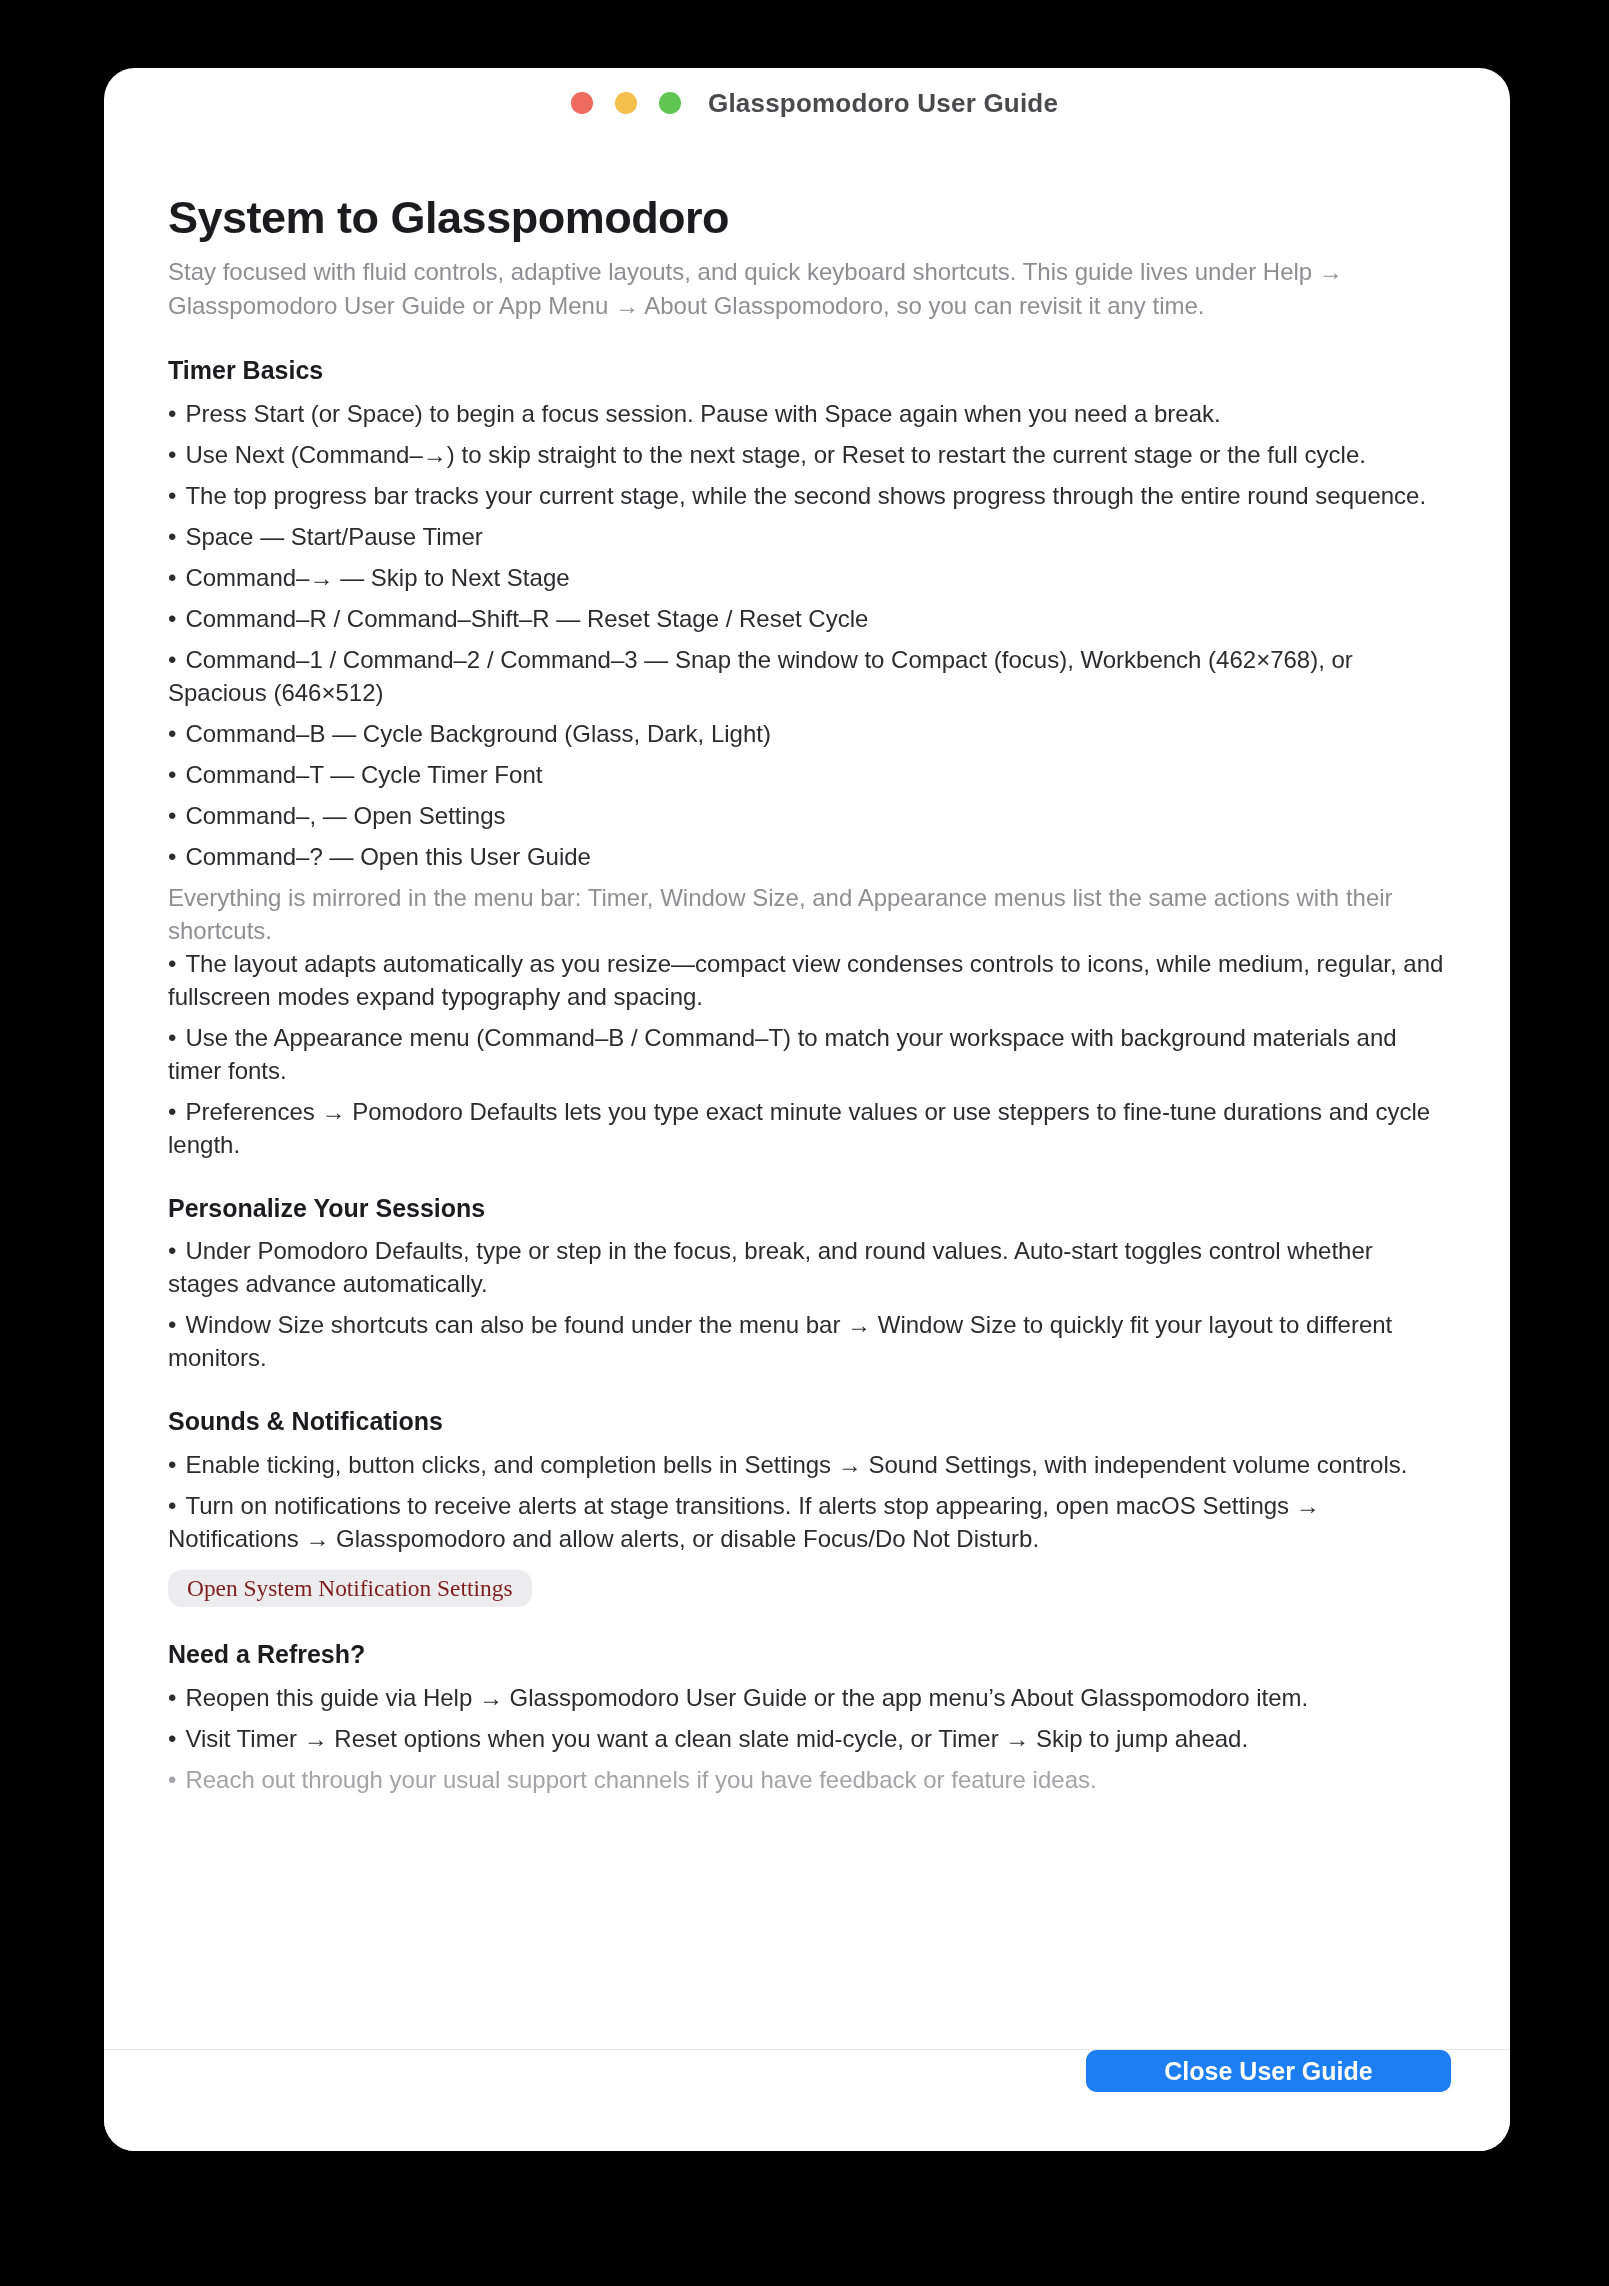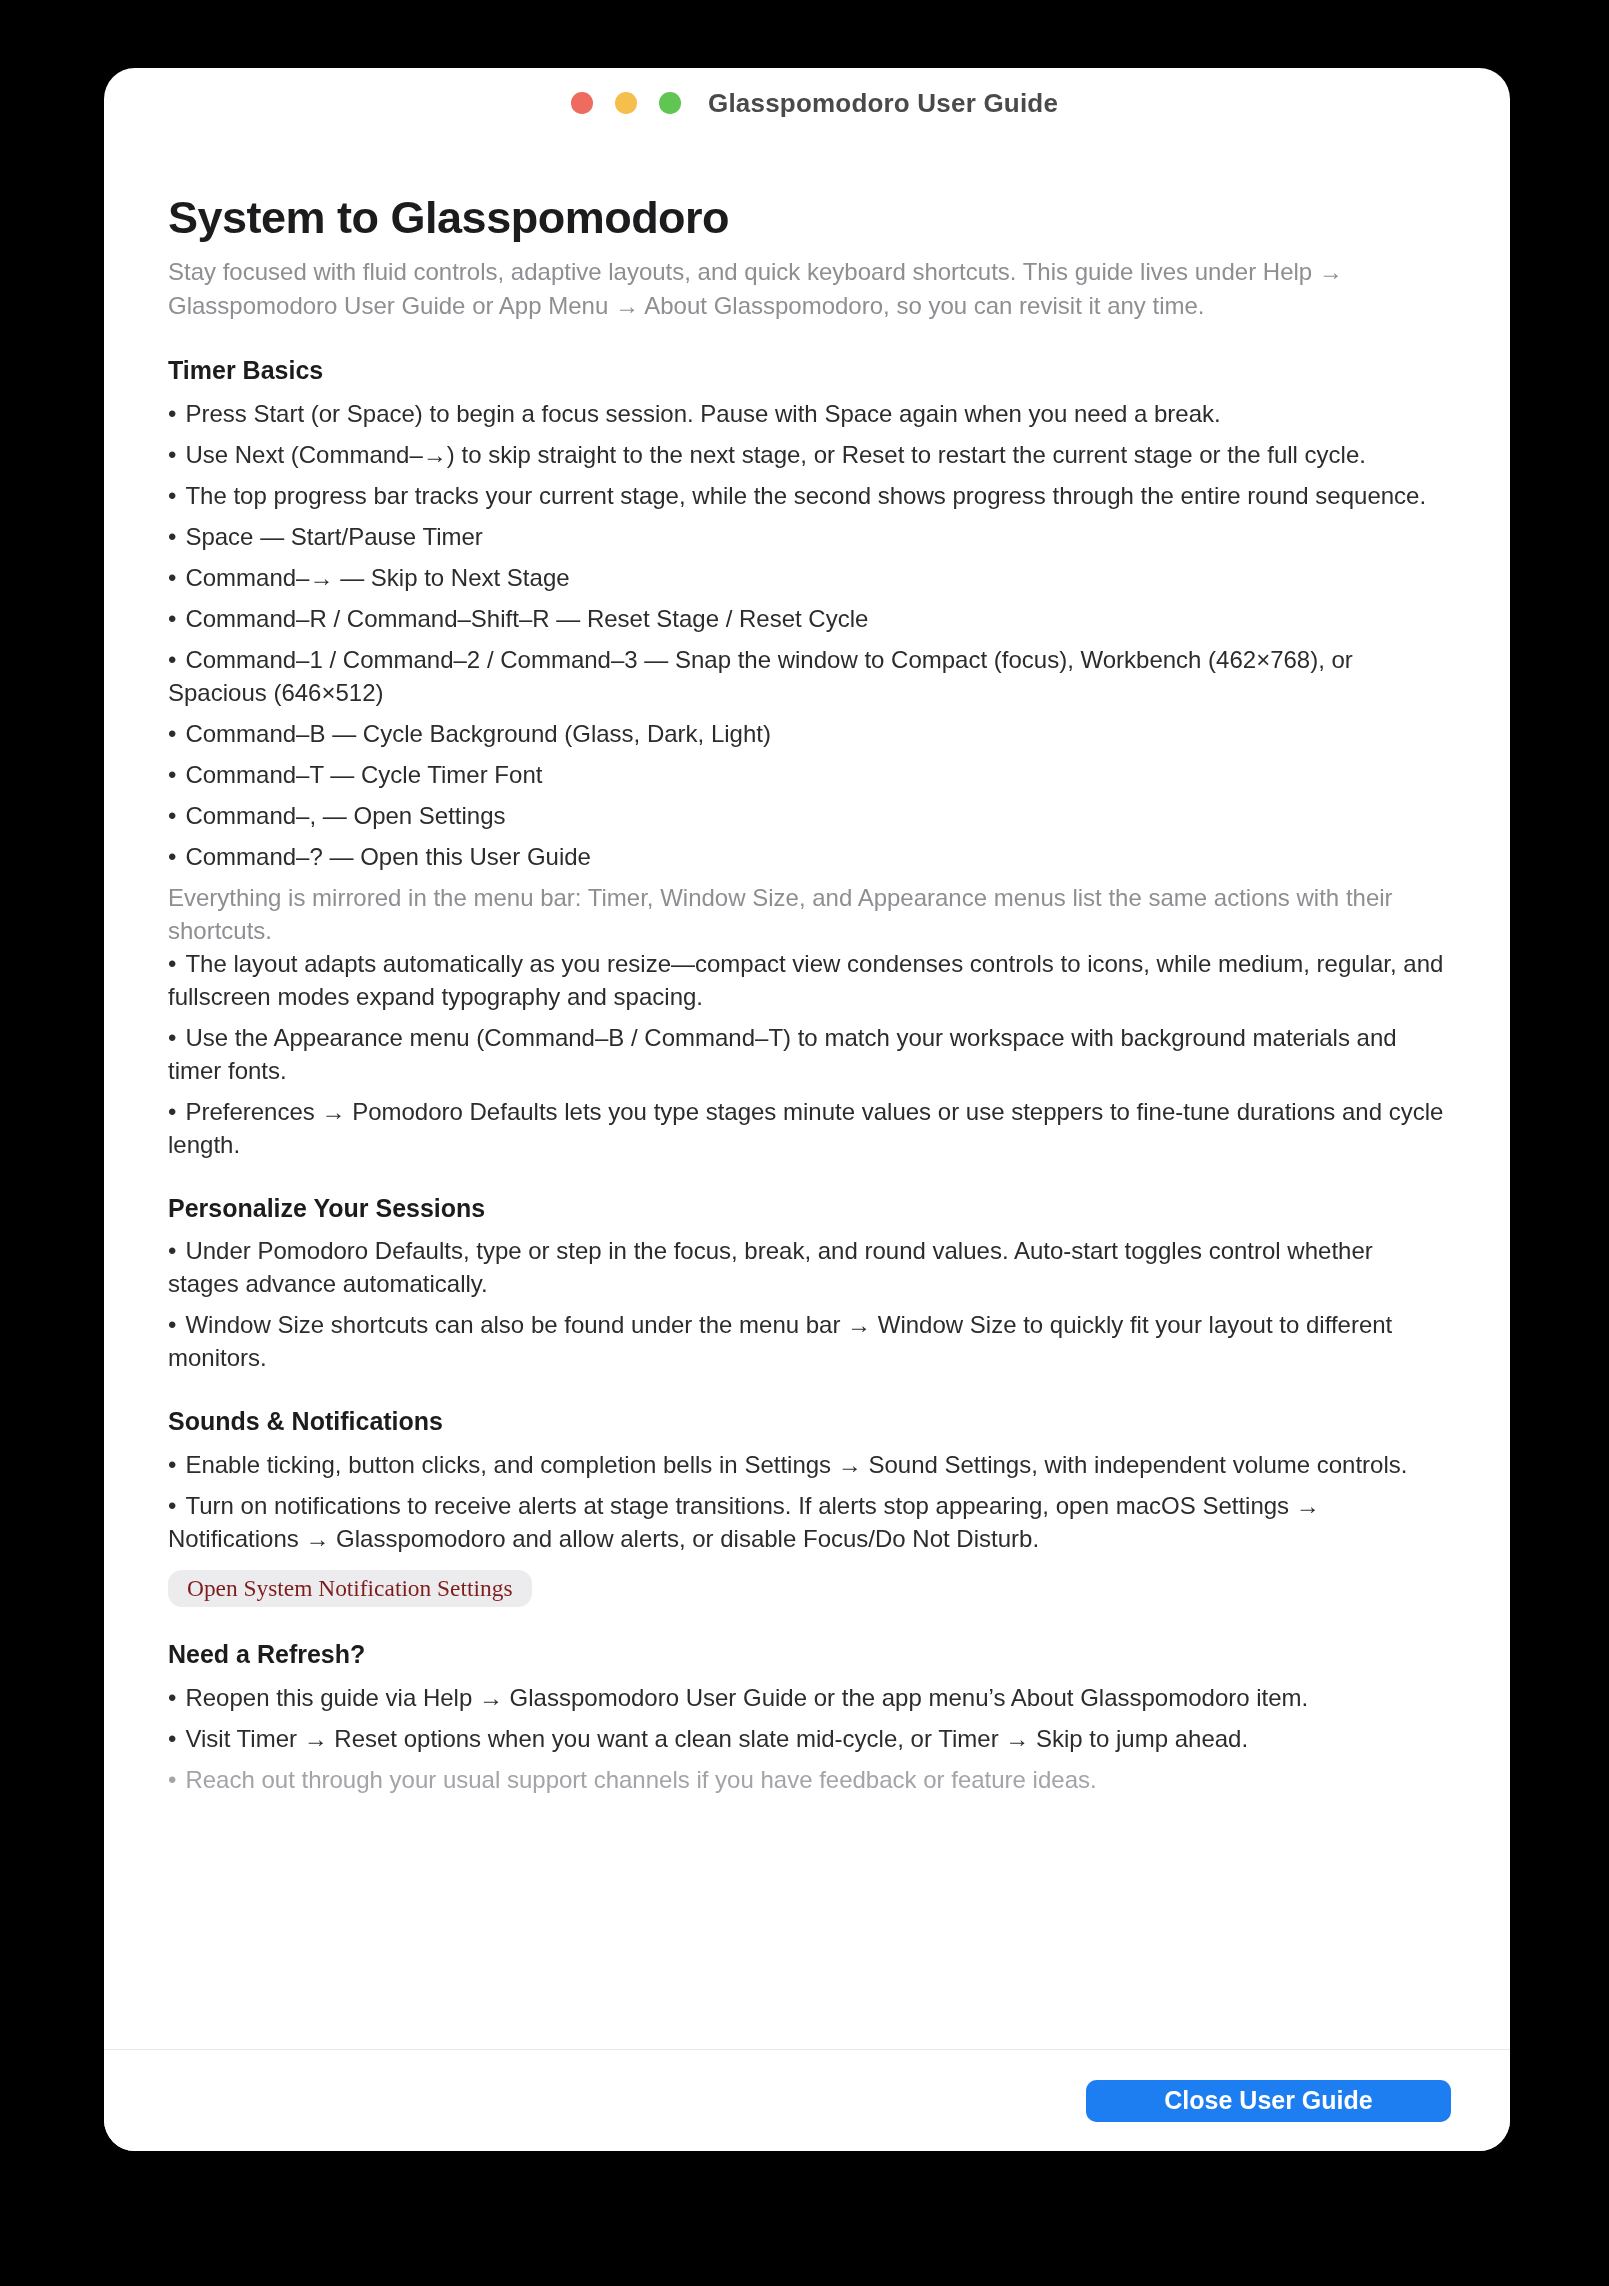--- a/index.html
+++ b/index.html
@@ -113,21 +113,20 @@
     font-family: Liberation Serif, serif;
     border: none;
     border-radius: 14px;
     cursor: pointer;
   }
   .footer {
     flex: none;
     height: 101px;
     border-top: 1.8px solid #e8e8e9;
     display: flex;
-    align-items: center;
     justify-content: flex-end;
     padding-right: 59px;
     background: #ffffff;
   }
   .primary-btn {
     width: 365px;
     height: 42px;
     background: #1d7ef2;
     color: #ffffff;
     font-size: 25px;
@@ -180,21 +179,21 @@
         <li>Command–, — Open Settings</li>
         <li>Command–? — Open this User Guide</li>
       </ul>
       <p class="note">Everything is mirrored in the menu bar: Timer, Window Size, and Appearance menus list the same actions with their shortcuts.</p>
     </section>
 
     <section>
       <ul>
         <li>The layout adapts automatically as you resize—compact view condenses controls to icons, while medium, regular, and fullscreen modes expand typography and spacing.</li>
         <li>Use the Appearance menu (Command–B / Command–T) to match your workspace with background materials and timer fonts.</li>
-        <li>Preferences → Pomodoro Defaults lets you type stages minute values or use steppers to fine-tune durations and cycle length.</li>
+        <li>Preferences → Pomodoro Defaults lets you type exact minute values or use steppers to fine-tune durations and cycle length.</li>
       </ul>
     </section>
 
     <section>
       <h2>Personalize Your Sessions</h2>
       <ul>
         <li>Under Pomodoro Defaults, type or step in the focus, break, and round values. Auto-start toggles control whether stages advance automatically.</li>
         <li>Window Size shortcuts can also be found under the menu bar → Window Size to quickly fit your layout to different monitors.</li>
       </ul>
     </section>

